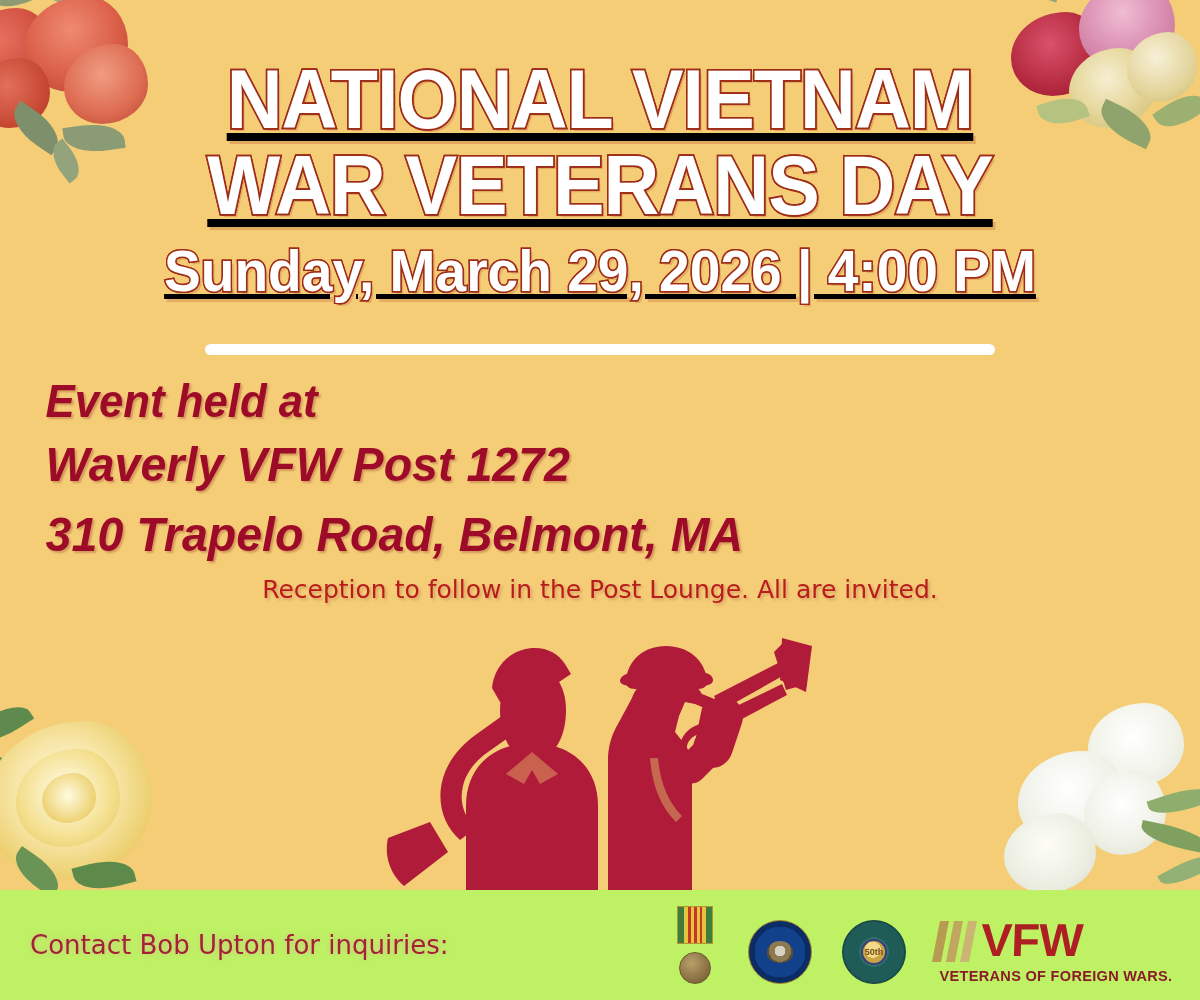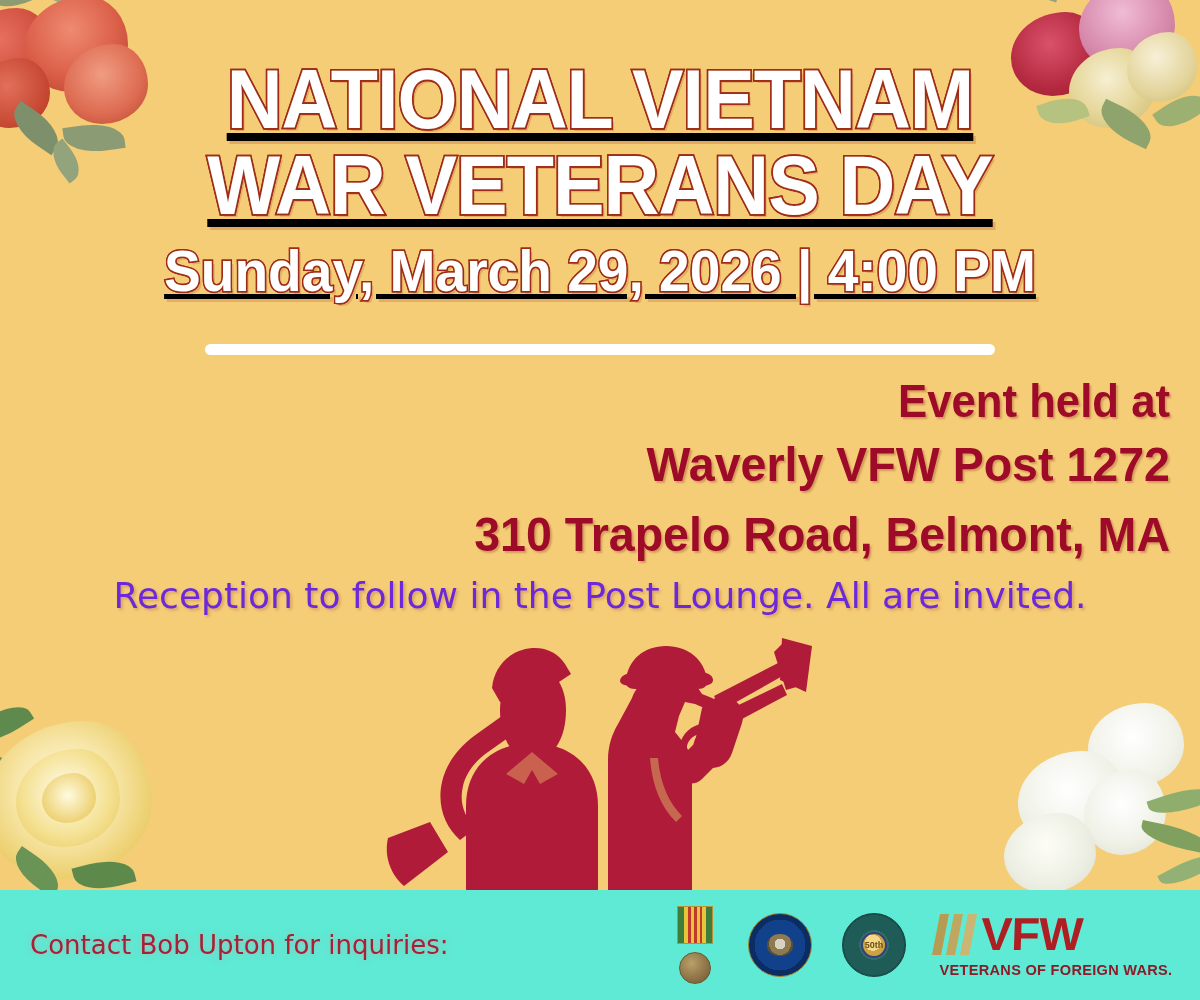--- a/index.html
+++ b/index.html
@@ -55,63 +55,63 @@
     margin:14px 0 0 0;
     white-space:nowrap;
   }
   #divider-bar{
     position:absolute;left:205px;top:344px;width:790px;height:11px;
     background:#ffffff;border-radius:6px;
   }
 
   
   #venue-block{
-    position:absolute;left:0;right:0;top:374px;text-align:right;
+    position:absolute;left:16px;right:0;top:374px;text-align:left;font-style:italic;
   }
   .venue-line{
     font-family:"Liberation Sans Narrow","Liberation Sans",sans-serif;
     font-weight:700;
     color:#9e0b28;
     transform:scaleX(0.95);
     text-shadow:2px 2px 2px rgba(150,60,40,0.35);
     margin:0;
     white-space:nowrap;
   }
   #venue-intro{font-size:46px;line-height:1.18;}
   #venue-name{font-size:49px;line-height:1.5;}
   #venue-address{font-size:49px;line-height:1.32;}
   #reception-note{
     position:absolute;left:0;right:0;top:575px;text-align:center;
     font-family:"DejaVu Sans",sans-serif;
     font-weight:400;
-    font-size:36px;
-    color:#6d28d9;
+    font-size:25px;
+    color:#b91c1c;
     text-shadow:2px 2px 3px rgba(160,80,60,0.35);
     white-space:nowrap;
   }
 
   
   #silhouettes{
     position:absolute;left:370px;top:636px;width:470px;height:256px;
   }
   #silhouettes svg{display:block;width:100%;height:100%;}
 
   
   #footer-bar{
     position:absolute;left:0;bottom:0;width:1200px;height:110px;
-    background:#5eead4;
+    background:#bef264;
     display:flex;align-items:center;justify-content:space-between;
     padding:0 18px 0 30px;box-sizing:border-box;
   }
   #contact-block{
     font-family:"DejaVu Sans",sans-serif;
     font-size:26px;line-height:1.33;color:#a62036;
     text-shadow:0 0 6px rgba(220,150,160,0.55);
   }
-  #logo-row{display:flex;align-items:center;gap:30px;padding-right:6px;}
+  #logo-row{display:flex;align-items:flex-end;gap:30px;padding-right:6px;}
 
   
   #medal-logo{width:46px;height:78px;position:relative;}
   #medal-ribbon{
     position:absolute;top:0;left:5px;width:36px;height:38px;
     background:linear-gradient(90deg,
       #3f7d3a 0 18%, #e8c33c 18% 30%, #c0392b 30% 38%,
       #e8c33c 38% 47%, #c0392b 47% 55%, #e8c33c 55% 64%,
       #c0392b 64% 72%, #e8c33c 72% 82%, #3f7d3a 82% 100%);
     border:1px solid #b59235;box-sizing:border-box;

